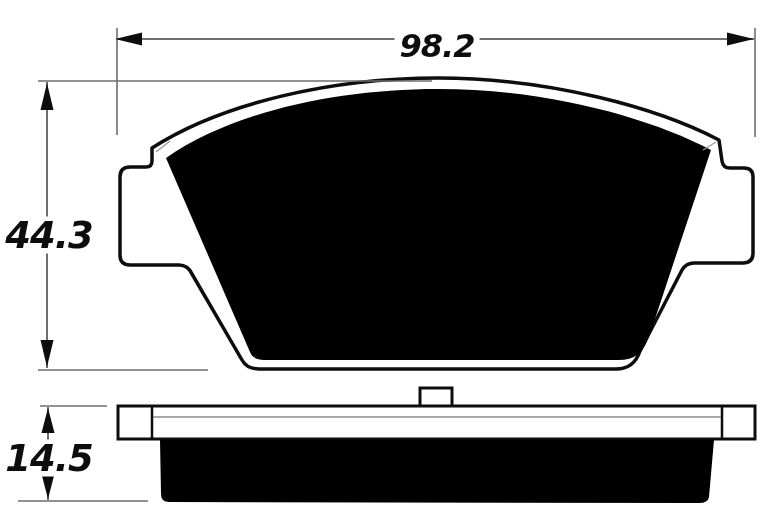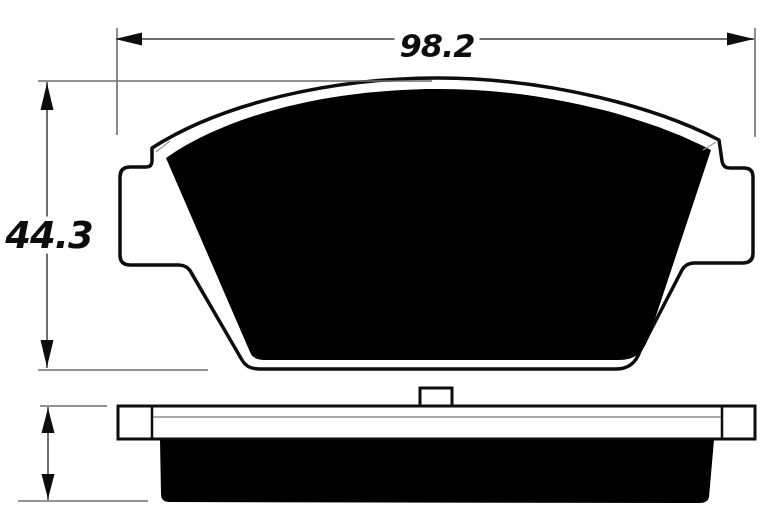--- a/index.html
+++ b/index.html
@@ -116,13 +116,14 @@
       <line x1="40" y1="406" x2="107" y2="406" stroke="#6e6e6e" stroke-width="1.6"></line>
       <line x1="18" y1="501" x2="148" y2="501" stroke="#6e6e6e" stroke-width="1.6"></line>
       <line x1="48" y1="407" x2="48" y2="500" stroke="#6e6e6e" stroke-width="2"></line>
       <polygon points="48,408 41.5,433 54.5,433" fill="#0d0d0d"></polygon>
       <polygon points="48,499 41.5,474 54.5,474" fill="#0d0d0d"></polygon>
     </g>
   </svg>
 
   <div class="dim-label width">98.2</div>
   <div class="dim-label height">44.3</div>
+  <div class="dim-label thickness">14.5</div>
 </div>
 
 </body></html>

